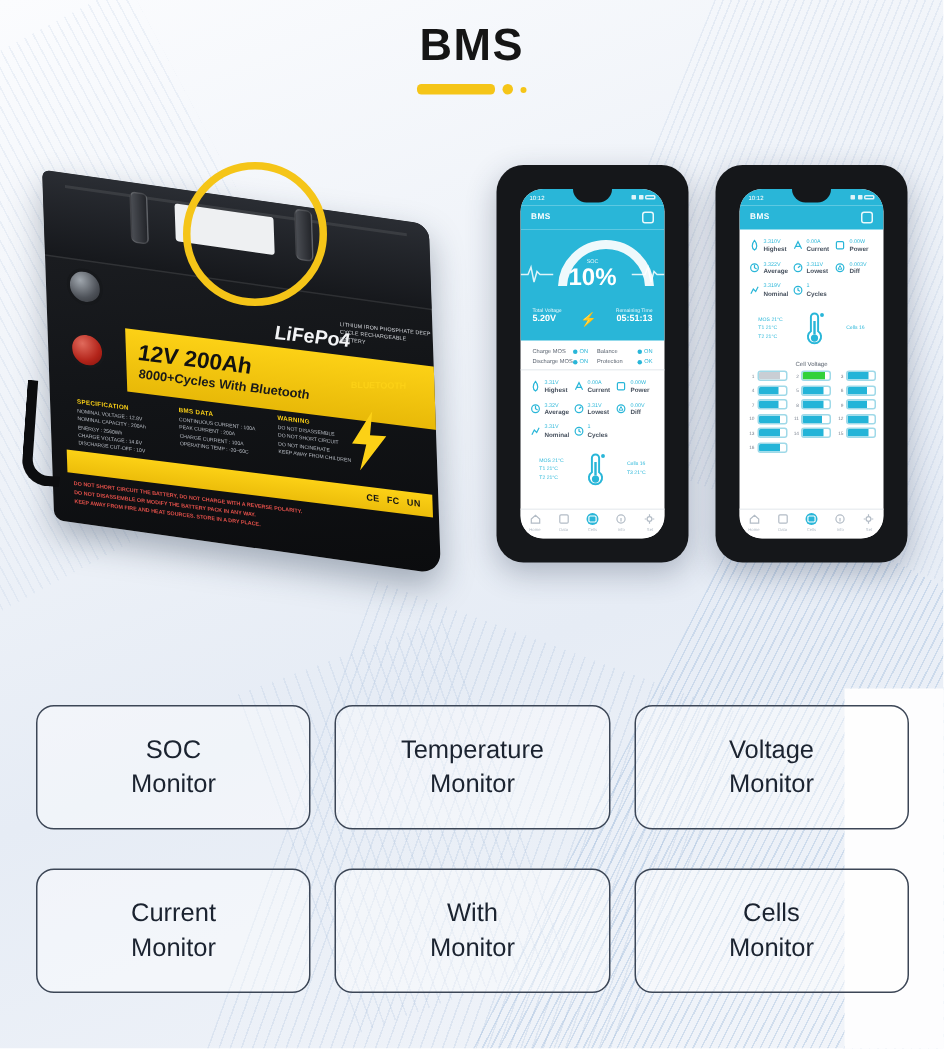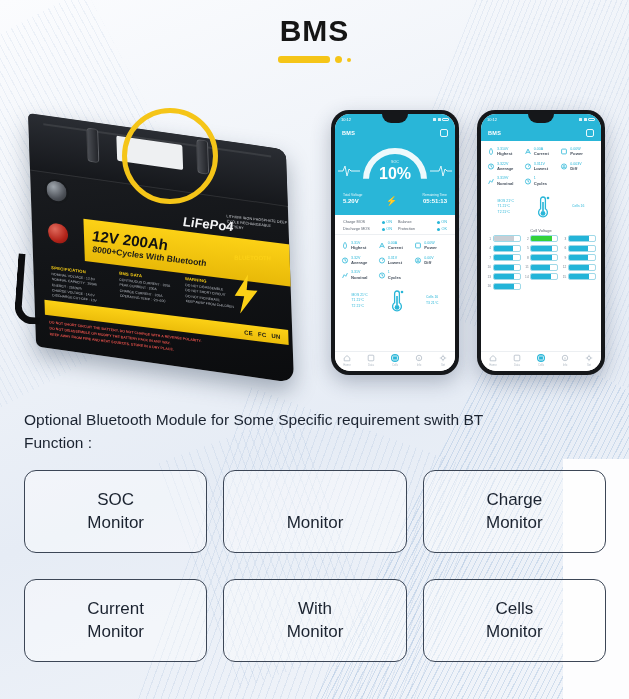--- a/index.html
+++ b/index.html
@@ -284,21 +284,21 @@
     border: 5px solid #f5c518;
     border-radius: 50%;
     background: transparent;
   }
 
   
   .phone {
     position: absolute;
     border-radius: 18px;
     background: #15171a;
-    padding: 4px;
+    padding: 16px;
     box-shadow: 0 7px 20px rgba(35,50,75,0.30);
   }
   .phone-1 { left: 331px; top: 110px; width: 128px; height: 265px; }
   .phone-2 { left: 477px; top: 110px; width: 128px; height: 265px; }
   .phone-screen {
     width: 100%; height: 100%;
     border-radius: 15px;
     background: #ffffff;
     overflow: hidden;
     position: relative;
@@ -1134,31 +1134,30 @@
                 <circle cx="5" cy="5" r="2" fill="none" stroke="currentColor" stroke-width="1"></circle>
                 <path d="M5 1 V2.4 M5 7.6 V9 M1 5 H2.4 M7.6 5 H9" stroke="currentColor" stroke-width="1"></path>
               </svg>
             </span>
           <span class="nav-label">Set</span>
         </div>
       </div>
     </div>
   </div>
 
-  <div class="body-copy">Optional Bluetooth Module for Some Specific requirement swith BT Function :</div>
 
   <div class="features">
     <div class="feature-box">
       <span><span>SOC</span><br><span>Monitor</span></span>
     </div>
     <div class="feature-box">
-      <span><br><span>Monitor</span></span>
+      <span><span>Temperature</span><br><span>Monitor</span></span>
     </div>
     <div class="feature-box">
-      <span><span>Charge</span><br><span>Monitor</span></span>
+      <span><span>Voltage</span><br><span>Monitor</span></span>
     </div>
     <div class="feature-box">
       <span><span>Current</span><br><span>Monitor</span></span>
     </div>
     <div class="feature-box">
       <span><span>With</span><br><span>Monitor</span></span>
     </div>
     <div class="feature-box">
       <span><span>Cells</span><br><span>Monitor</span></span>
     </div>

